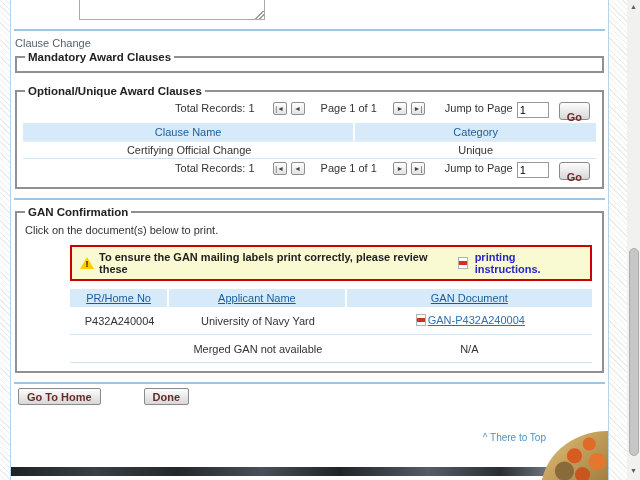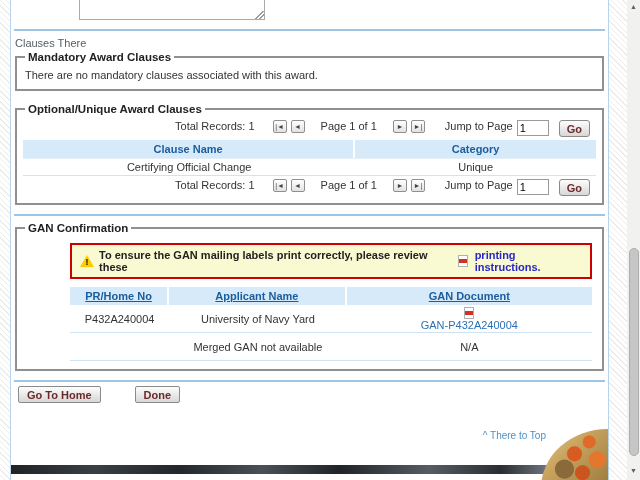--- a/index.html
+++ b/index.html
@@ -43,28 +43,28 @@
   .pag-total { margin-right:14px; }
   .pag-page { margin:0 12px; }
   .pgbtn {
     width:14px; height:13px; font-size:7px; line-height:10px; padding:0;
     background:linear-gradient(#ffffff,#e2e2e2); border:1px solid #8f8f8f;
     color:#444; border-radius:2px; cursor:pointer;
   }
   .pag-jump { margin-left:16px; }
   .pag-input { width:32px; height:16px; border:1px solid #9a9a9a; font-size:11px; padding:0 2px; font-family:"Liberation Sans",sans-serif; }
   .gobtn {
-    margin-left:6px; height:17px; padding:0 7px; font-size:11px; font-weight:bold;
+    margin-left:6px; height:17px; padding:8px 7px; font-size:11px; font-weight:bold;
     color:#6b2a2a; background:linear-gradient(#fdfdfd,#d7d7d7);
     border:1px solid #8a8a8a; border-radius:3px; cursor:pointer;
   }
   
   table { border-collapse:separate; border-spacing:0; width:100%; }
   .ctbl th, .gtbl th {
-    background:#d7eaf9; color:#1a5d9e; font-weight:bold; font-size:11px;
+    background:#d7eaf9; color:#1a5d9e; font-weight:normal; font-size:11px;
     height:18px; text-align:center; border-right:2px solid #fff;
   }
   .ctbl th:last-child, .gtbl th:last-child { border-right:none; }
   .ctbl td { height:18px; text-align:center; border-bottom:1px solid #cfe3f2; border-top:1px solid #e4eff8; }
   .ctbl th.c1 { width:58%; } .ctbl th.c2 { width:42%; }
   
   .warning-box {
     margin:7px 0 8px 47px; width:522px;
     background:#fafad2; border:2px solid #cc0000;
     padding:4px 8px; display:flex; align-items:center; gap:5px;
@@ -79,23 +79,23 @@
   .pdf-icon {
     display:inline-block; width:10px; height:12px; flex:0 0 auto;
     background:linear-gradient(#ffffff 0 30%, #d23222 30% 75%, #ffffff 75%);
     border:1px solid #b0b0b0; vertical-align:middle; margin:0 2px;
   }
   .warn-link { color:#2626c9; font-weight:bold; text-decoration:none; cursor:pointer; }
   .gtbl { margin-left:47px; width:522px; }
   .gtbl th a { color:#1a5d9e; text-decoration:underline; cursor:pointer; }
   .gtbl td { text-align:center; border-bottom:1px solid #cfe3f2; height:28px; }
   .gtbl .c1 { width:19%; } .gtbl .c2 { width:34%; } .gtbl .c3 { width:47%; }
-  .doc-link { color:#2a72b5; cursor:pointer; display:inline-flex; align-items:center;flex-direction:column; }
-  
-  .btn-row { margin:4px 0 0 7px; display:flex; gap:34px; }
+  .doc-link { color:#2a72b5; text-decoration:underline; cursor:pointer; display:inline-flex; align-items:flex-end; }
+  
+  .btn-row { margin:4px 0 0 7px; display:flex; gap:43px; }
   .btn {
     height:17px; padding:1px 8px; font-size:11px; font-weight:bold;
     color:#6b2a2a; background:linear-gradient(#fdfdfd,#d7d7d7);
     border:1px solid #8a8a8a; border-radius:2px; cursor:pointer;
     font-family:"Liberation Sans",sans-serif;
   }
   
   .footer-zone { position:relative; margin-top:26px; }
   .backtop-row { text-align:right; padding-right:62px; height:12px; }
   .backtop { color:#4a90c8; font-size:10px; text-decoration:none; cursor:pointer; }
@@ -135,25 +135,24 @@
 
 <div class="content">
 
   <div class="ta-wrap">
     <textarea style=""></textarea>
     <div class="grip"></div>
   </div>
 
   <div class="hr-blue"></div>
 
-  <div class="section-label">Clauses There</div>
+  <div class="section-label">Clause Change</div>
 
   <fieldset>
     <legend>Mandatory Award Clauses</legend>
-    <div class="fs-text">There are no mandatory clauses associated with this award.</div>
   </fieldset>
 
   <fieldset class="optional">
     <legend>Optional/Unique Award Clauses</legend>
 
     <div class="pag">
       <span class="pag-total">Total Records: 1</span>
       <button class="pgbtn">|◄</button>
       <button class="pgbtn">◄</button>
       <span class="pag-page">Page 1 of 1</span>
@@ -189,20 +188,21 @@
       <span class="pag-jump">Jump to Page</span>
       <input class="pag-input" value="1" style="">
       <button class="gobtn">Go</button>
     </div>
   </fieldset>
 
   <div class="hr-blue"></div>
 
   <fieldset class="gan">
     <legend>GAN Confirmation</legend>
+    <div class="fs-text">Click on the document(s) below to print.</div>
 
     <div class="warning-box">
       <span class="warn-icon">!</span>
       <span>To ensure the GAN mailing labels print correctly, please review these</span>
       <span class="pdf-icon"></span>
       <a class="warn-link">printing instructions.</a>
     </div>
 
     <table class="gtbl">
       <thead>

